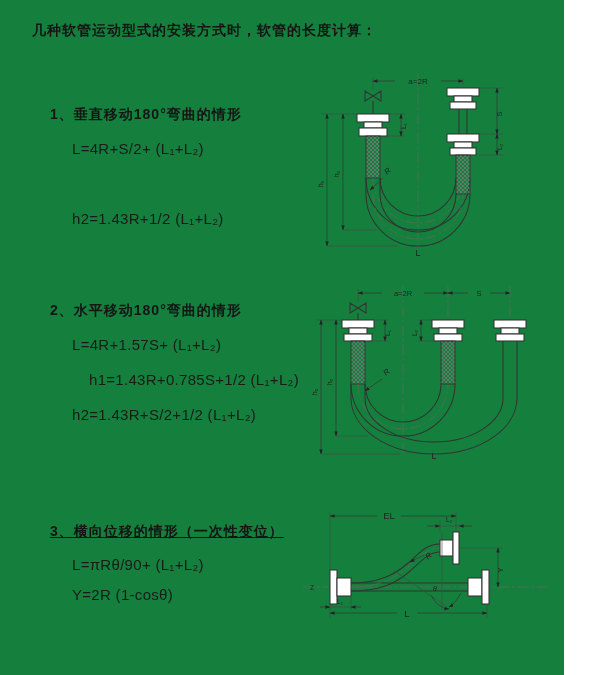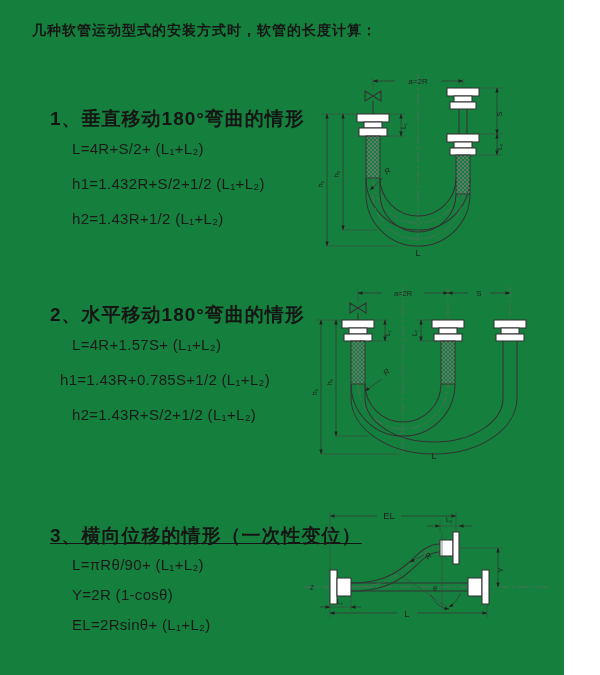--- a/index.html
+++ b/index.html
@@ -1,40 +1,39 @@
 <!DOCTYPE html>
 <html><head>
 <meta charset="utf-8">
 <style>
   html,body{margin:0;padding:0;background:#ffffff;}
   .page{position:relative;width:564px;height:675px;background:#15803d;overflow:hidden;
         font-family:"Liberation Sans","DejaVu Sans",sans-serif;color:#111;}
   .abs{position:absolute;}
   .title{font-size:14px;font-weight:bold;letter-spacing:1px;color:#151515;}
-  .sec-heading{font-size:19px;font-weight:bold;letter-spacing:1px;color:#151515;}
+  .sec-heading{font-size:14px;font-weight:bold;letter-spacing:1px;color:#151515;}
   .formula{font-size:15px;letter-spacing:.3px;color:#1a1a1a;}
   svg{display:block;}
   svg text{fill:#222;font-family:"Liberation Sans","DejaVu Sans",sans-serif;}
   .o{fill:none;stroke:#333;stroke-width:1.05;}
   .th{fill:none;stroke:#444;stroke-width:.6;}
   .dim{fill:none;stroke:#333;stroke-width:.7;}
   .cl{fill:none;stroke:#666;stroke-width:.65;stroke-dasharray:11 3 2.5 3;}
   .nut{fill:#fff;stroke:#333;stroke-width:1.05;}
   .br{fill:url(#hatch);stroke:#333;stroke-width:.9;}
 </style>
 </head>
 <body>
 
 <div class="page">
 
   <div class="abs title" style="left:32px;top:22px;">几种软管运动型式的安装方式时，软管的长度计算：</div>
 
   <div class="abs sec-heading" style="left:50px;top:106px;">1、垂直移动180°弯曲的情形</div>
   <div class="abs formula" style="left:72px;top:140px;text-align:center;">L=4R+S/2+ (L₁+L₂)</div>
-  <div class="abs formula" style="left:72px;top:175px;">h1=1.432R+S/2+1/2 (L₁+L₂)</div>
   <div class="abs formula" style="left:72px;top:210px;">h2=1.43R+1/2 (L₁+L₂)</div>
 
   <div class="abs" style="left:313px;top:68px;">
     <svg width="265" height="192" viewBox="0 0 265 192">
       <defs>
         <marker id="arrE" markerWidth="7" markerHeight="6" refX="6.5" refY="2.5" orient="auto">
             <path d="M0,0 L7,2.5 L0,5 Z" fill="#222"></path>
           </marker>
         <marker id="arrS" markerWidth="7" markerHeight="6" refX="0.5" refY="2.5" orient="auto">
             <path d="M7,0 L0,2.5 L7,5 Z" fill="#222"></path>
@@ -91,21 +90,21 @@
       <text font-size="6.5" text-anchor="middle" transform="translate(93,58) rotate(-90)">L₁</text>
 
       <path class="dim" d="M70,110 L57,122" marker-end="url(#arrE)"></path>
       <text font-size="8" font-style="italic" transform="rotate(-40 74 107)" x="74" y="107">R</text>
       <text x="105" y="188" font-size="9" text-anchor="middle">L</text>
     </svg>
   </div>
 
   <div class="abs sec-heading" style="left:50px;top:302px;">2、水平移动180°弯曲的情形</div>
   <div class="abs formula" style="left:72px;top:336px;">L=4R+1.57S+ (L₁+L₂)</div>
-  <div class="abs formula" style="left:60px;top:371px;text-align:center;">h1=1.43R+0.785S+1/2 (L₁+L₂)</div>
+  <div class="abs formula" style="left:89px;top:371px;text-align:center;">h1=1.43R+0.785S+1/2 (L₁+L₂)</div>
   <div class="abs formula" style="left:72px;top:406px;">h2=1.43R+S/2+1/2 (L₁+L₂)</div>
 
   <div class="abs" style="left:308px;top:280px;">
     <svg width="275" height="182" viewBox="0 0 275 182">
       <path class="cl" d="M95,6 V174 M140,6 V38 M202,6 V38"></path>
       <path class="th" d="M50,9 V22"></path>
       <path class="dim" d="M50,13 H74" marker-start="url(#arrS)"></path>
       <path class="dim" d="M116,13 H140" marker-end="url(#arrE)"></path>
       <text x="95" y="16" font-size="7.5" text-anchor="middle">a=2R</text>
       <path class="dim" d="M140,13 H160" marker-start="url(#arrS)"></path>
@@ -152,21 +151,20 @@
 
       <path class="dim" d="M74,99 L57,111" marker-end="url(#arrE)"></path>
       <text font-size="8" font-style="italic" transform="rotate(-40 78 96)" x="78" y="96">R</text>
       <text x="126" y="179" font-size="9" text-anchor="middle">L</text>
     </svg>
   </div>
 
   <div class="abs sec-heading" style="left:50px;top:523px;text-decoration:underline;">3、横向位移的情形（一次性变位）</div>
   <div class="abs formula" style="left:72px;top:556px;">L=πRθ/90+ (L₁+L₂)</div>
   <div class="abs formula" style="left:72px;top:586px;text-align:center;">Y=2R (1-cosθ)</div>
-  <div class="abs formula" style="left:72px;top:616px;">EL=2Rsinθ+ (L₁+L₂)</div>
 
   <div class="abs" style="left:297px;top:498px;">
     <svg width="295" height="142" viewBox="0 0 295 142">
       <path class="cl" d="M6,89 H254"></path>
       <text x="13" y="92" font-size="6.5">Z</text>
 
       <rect class="nut" x="33" y="72" width="7" height="34"></rect>
       <rect class="nut" x="40" y="80" width="14" height="18"></rect>
 
       <path class="o" d="M54,85 H171 M54,93 H171"></path>

